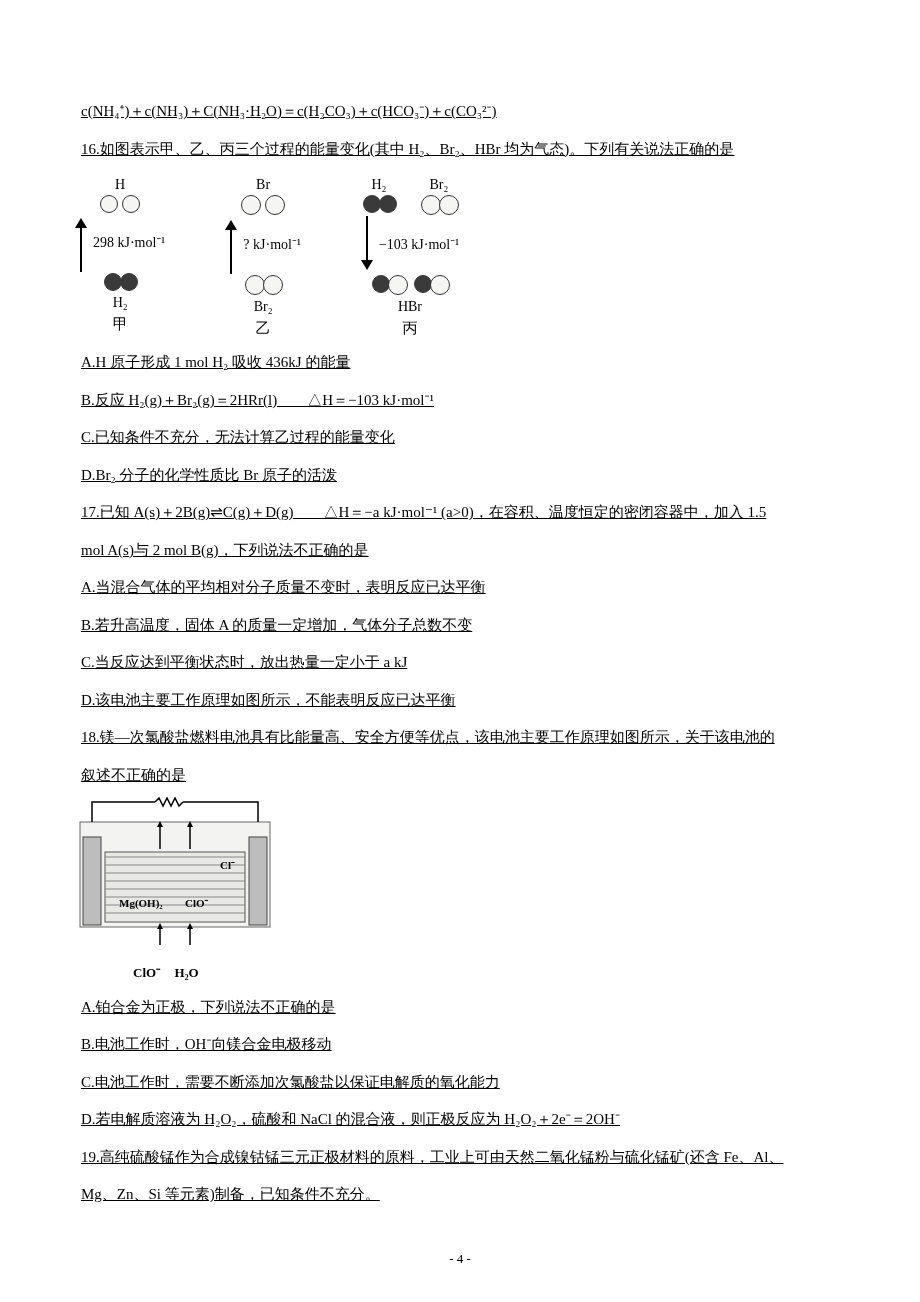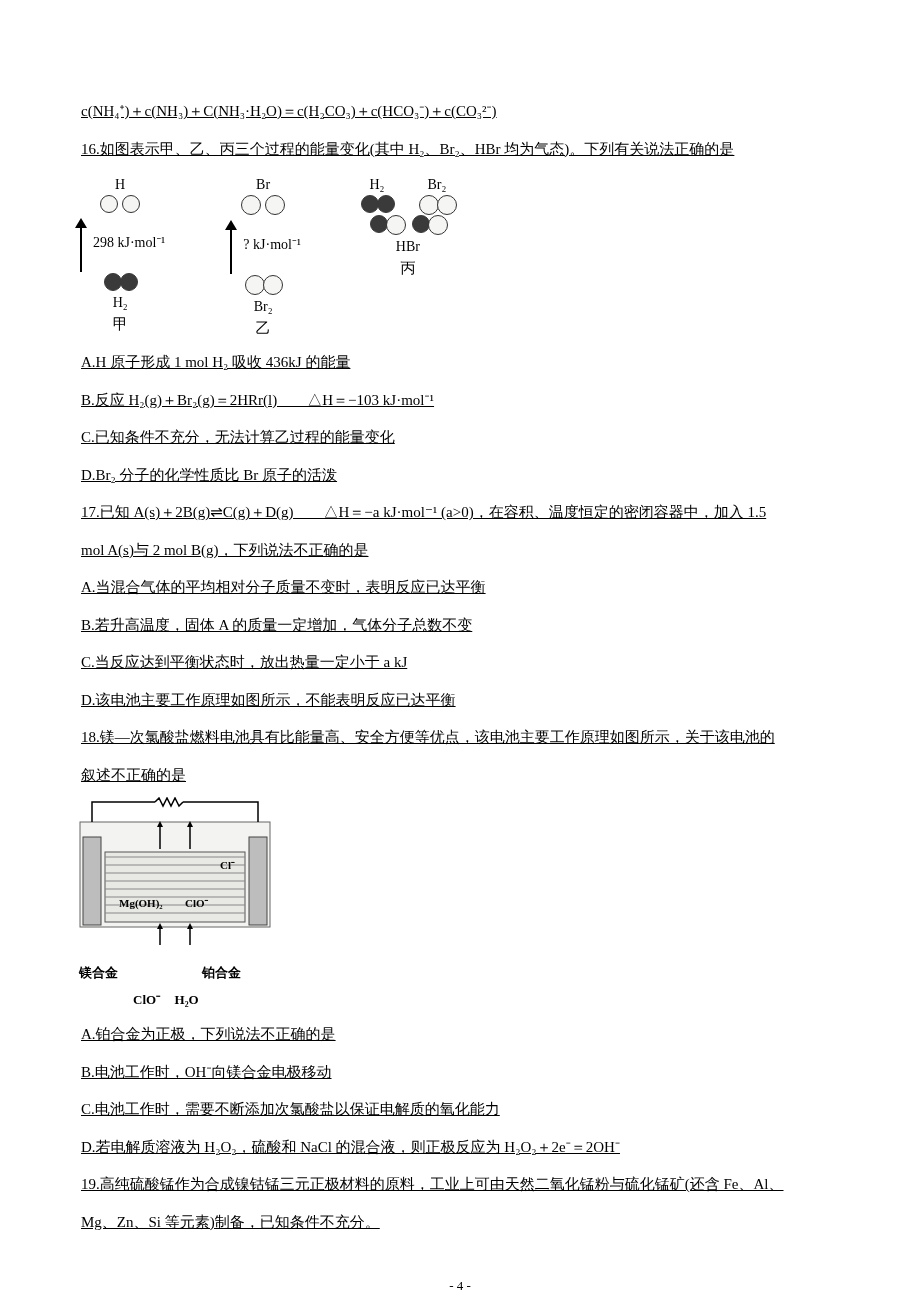--- a/index.html
+++ b/index.html
@@ -142,20 +142,24 @@
             <div class="circ dark"></div>
           </div>
       </div>
       <div style="text-align:center;">
         <div class="diag-label">Br₂</div>
         <div class="bond-pair">
             <div class="circ lg"></div>
             <div class="circ lg"></div>
           </div>
       </div>
+    </div>
+    <div class="arrow-block">
+      <div class="arrow-down"></div>
+      <span>−103 kJ·mol⁻¹</span>
     </div>
     <div class="hstack" style="gap:8px;">
       <div class="bond-pair">
           <div class="circ dark"></div>
           <div class="circ lg"></div>
         </div>
       <div class="bond-pair">
           <div class="circ dark"></div>
           <div class="circ lg"></div>
         </div>
@@ -205,24 +209,20 @@
     <line x1="115" y1="28" x2="115" y2="52" stroke="#000" stroke-width="1.5"></line>
     <polygon points="112,30 118,30 115,24" fill="#000"></polygon>
     <line x1="85" y1="130" x2="85" y2="148" stroke="#000" stroke-width="1.5"></line>
     <polygon points="82,132 88,132 85,126" fill="#000"></polygon>
     <line x1="115" y1="130" x2="115" y2="148" stroke="#000" stroke-width="1.5"></line>
     <polygon points="112,132 118,132 115,126" fill="#000"></polygon>
     <text x="145" y="72" font-size="11" fill="#000">Cl⁻</text>
     <text x="44" y="110" font-size="11" fill="#000">Mg(OH)₂</text>
     <text x="110" y="110" font-size="11" fill="#000">ClO⁻</text>
   </svg>
-  <div class="cell-labels">
-    <span>镁合金</span>
-    <span style="margin-left:56px;">铂合金</span>
-  </div>
   <div class="cell-labels" style="margin-left:58px; gap:14px;">
     <span>ClO⁻</span>
     <span>H₂O</span>
   </div>
 </div>
 
 <p class="line">A.铂合金为正极，下列说法不正确的是</p>
 <p class="line">B.电池工作时，OH⁻向镁合金电极移动</p>
 <p class="line">C.电池工作时，需要不断添加次氯酸盐以保证电解质的氧化能力</p>
 <p class="line">D.若电解质溶液为 H₂O₂，硫酸和 NaCl 的混合液，则正极反应为 H₂O₂＋2e⁻＝2OH⁻</p>

